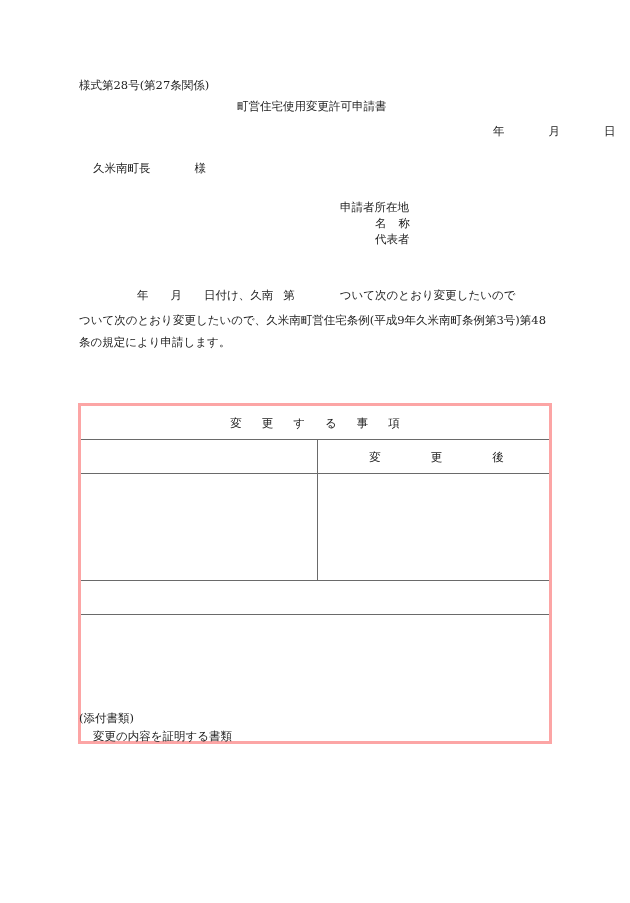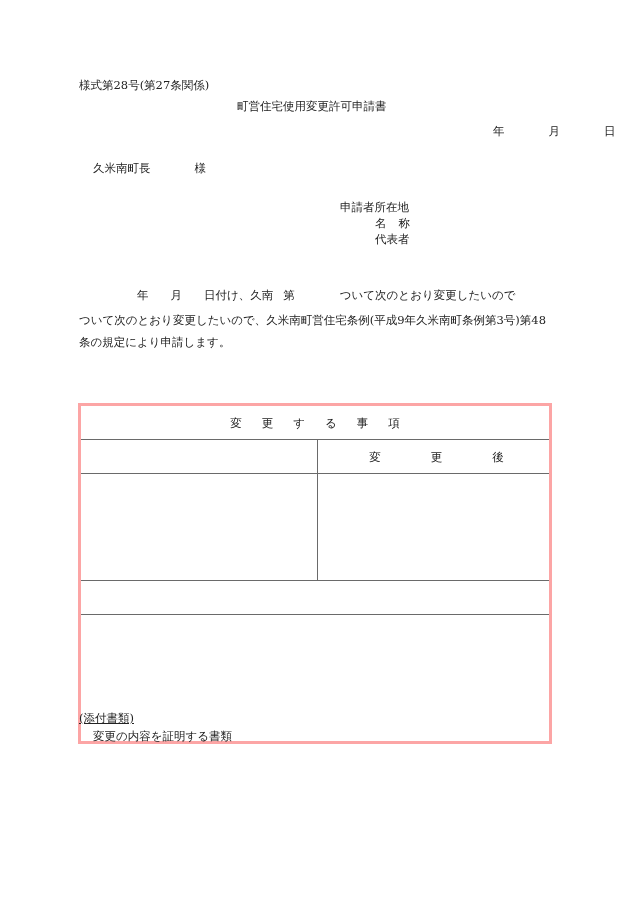--- a/index.html
+++ b/index.html
@@ -47,21 +47,21 @@
     }
     .hline { position: absolute; left: 0; right: 0; height: 0; border-top: 1px solid #6a6a6a; }
     .vline { position: absolute; width: 0; border-left: 1px solid #6a6a6a; }
     .cell-label {
       position: absolute;
       text-align: center;
       line-height: 1;
       white-space: nowrap;
     }
     .cell-label span { display: inline-block; }
-    .attach-title { left: 79px; top: 713px; text-decoration: underline; }
+    .attach-title { left: 79px; top: 713px; }
     .attach-item { left: 93px; top: 731px; }
   </style>
 </head>
 <body>
 
 <div class="abs form-no">様式第28号(第27条関係)</div>
 
 <div class="abs title">町営住宅使用変更許可申請書</div>
 
 <div class="abs date">

